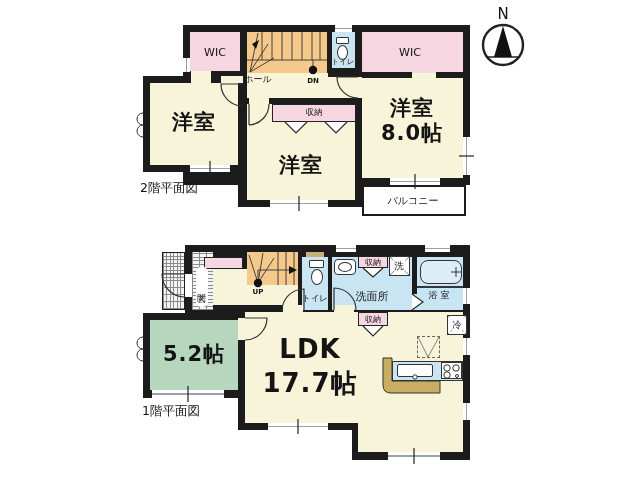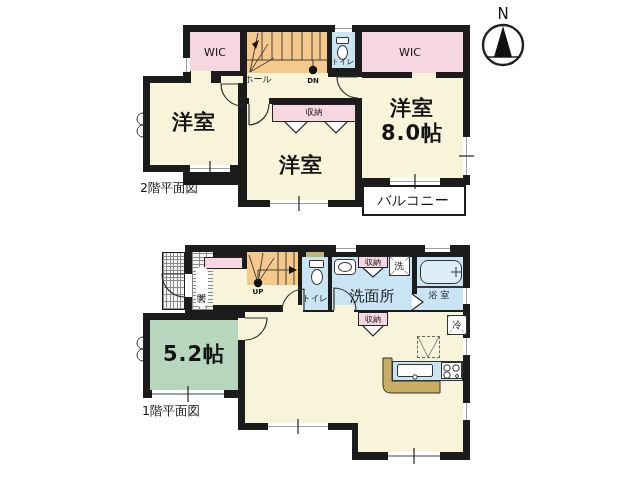--- a/index.html
+++ b/index.html
@@ -235,34 +235,36 @@
   <div class="lb room-lb" style="left:194px;top:123px">
     <div>洋室</div>
   </div>
   <div class="lb room-lb" style="left:301px;top:166px">
     <div>洋室</div>
   </div>
   <div class="lb room-lb" style="left:412px;top:121px">
     <div>洋室</div>
     <div>8.0帖</div>
   </div>
-  <div class="lb sm" style="left:413px;top:201px;font-size:14px">バルコニー</div>
+  <div class="lb sm" style="left:413px;top:201px;font-size:10px">バルコニー</div>
   <div class="cap" style="left:140px;top:180px">2階平面図</div>
 
   <div class="lb sm vert" style="left:202px;top:287px;font-size:8.5px">玄関</div>
   <div class="lb sm" style="left:258px;top:292px;font-size:7px;font-weight:600">UP</div>
   <div class="lb sm" style="left:315px;top:299px;font-size:8.5px">トイレ</div>
-  <div class="lb sm" style="left:372px;top:296px;font-size:15px">洗面所</div>
+  <div class="lb sm" style="left:372px;top:296px;font-size:11px">洗面所</div>
   <div class="lb sm" style="left:439px;top:295px">浴 室</div>
   <div class="lb sm" style="left:373px;top:262px;font-size:8px">収納</div>
   <div class="lb sm" style="left:373px;top:319px;font-size:8px">収納</div>
   <div class="lb sm" style="left:399px;top:266px;font-size:9.5px"><span class="tag">洗</span></div>
   <div class="lb sm" style="left:457px;top:325px;font-size:9.5px"><span class="tag">冷</span></div>
   <div class="lb room-lb" style="left:194px;top:355px">
     <div>5.2帖</div>
   </div>
   <div class="lb big-lb" style="left:310px;top:367px">
+    <div>LDK</div>
+    <div>17.7帖</div>
   </div>
   <div class="cap" style="left:142px;top:403px">1階平面図</div>
 
   <div class="lb" style="left:503px;top:14px;font-size:15px">N</div>
 
 </div>
 
 </body></html>

